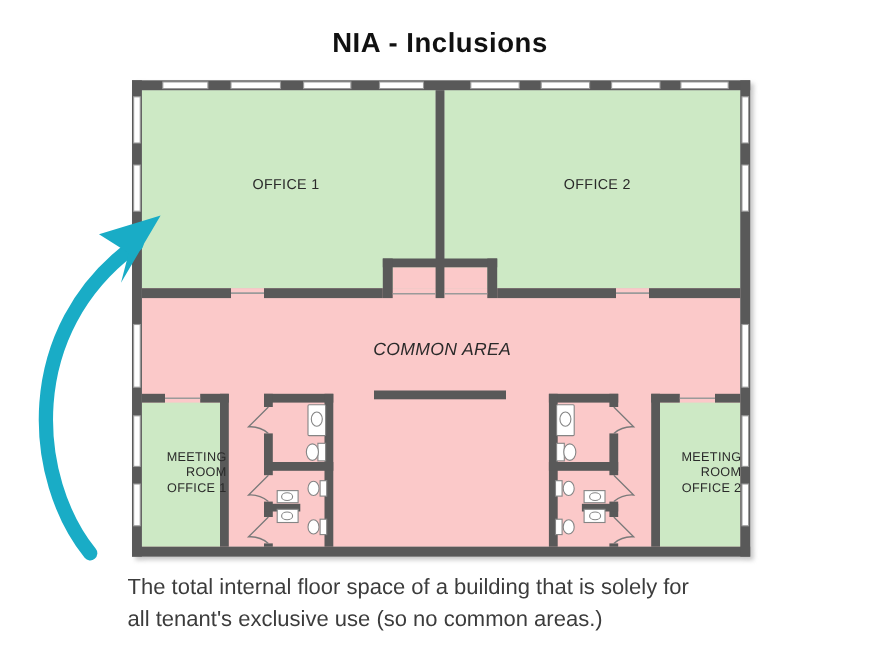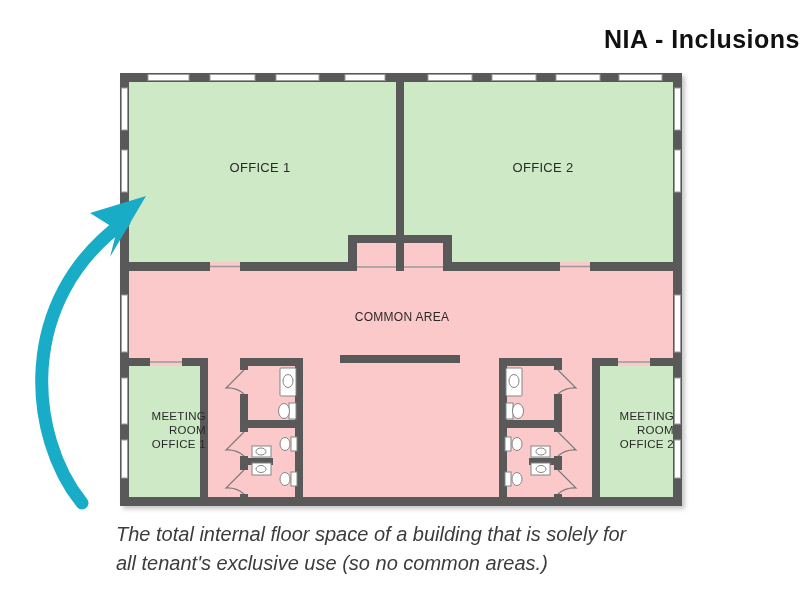--- a/index.html
+++ b/index.html
@@ -1,44 +1,44 @@
 <!DOCTYPE html>
 <html style="--wall: #595959; --office-fill: #cde9c5; --common-fill: #fbc9c9; --window: #ffffff; --window-frame: #9b9b9b; --arrow: #19acc6; --label-text: #2a2a2a; --title-text: #111111; --caption-text: #3c3c3c;"><head>
 <meta charset="utf-8">
 <style>
   html,body{margin:0;padding:0;}
   body{
     width:800px;height:600px;position:relative;background:#ffffff;
     font-family:"Liberation Sans","DejaVu Sans",sans-serif;overflow:hidden;
   }
   .page-title{
-    position:absolute;top:25px;left:0;width:800px;text-align:right;
+    position:absolute;top:25px;left:0;width:800px;text-align:center;
     font-size:25px;font-weight:600;letter-spacing:.5px;color:var(--title-text);margin:0;
   }
   svg{position:absolute;top:0;left:0;}
   .plan{filter:drop-shadow(3px 3px 2px rgba(130,130,130,.45));}
   .wall{fill:var(--wall);}
   .office{fill:var(--office-fill);}
   .common{fill:var(--common-fill);}
   .window{fill:var(--window);stroke:var(--window-frame);stroke-width:1;}
   .threshold{stroke:#9a9a9a;stroke-width:1.5;}
   .arc{stroke:#7a7a7a;stroke-width:1.2;fill:none;}
   .fixture{fill:#ffffff;stroke:#858585;stroke-width:1;}
   .arrow-stroke{stroke:var(--arrow);stroke-width:13;fill:none;stroke-linecap:round;}
   .arrow-head{fill:var(--arrow);}
   .room-label{
     position:absolute;text-align:center;color:var(--label-text);
     white-space:pre-line;letter-spacing:.3px;
   }
   .lbl-office{font-size:13px;}
-  .lbl-common{font-size:12px;}
+  .lbl-common{font-size:16px;font-style:italic;}
   .lbl-meeting{font-size:11.5px;line-height:14px;text-align:right;}
   .caption{
     position:absolute;left:116px;top:520px;width:620px;
-    font-size:20px;line-height:29px;color:var(--caption-text);white-space:pre-line;font-style:italic;
+    font-size:20px;line-height:29px;color:var(--caption-text);white-space:pre-line;
   }
 </style>
 </head>
 <body>
 
 <h1 class="page-title">NIA - Inclusions</h1>
 
 <svg width="800" height="600" viewBox="0 0 800 600">
 
   <g class="plan">

